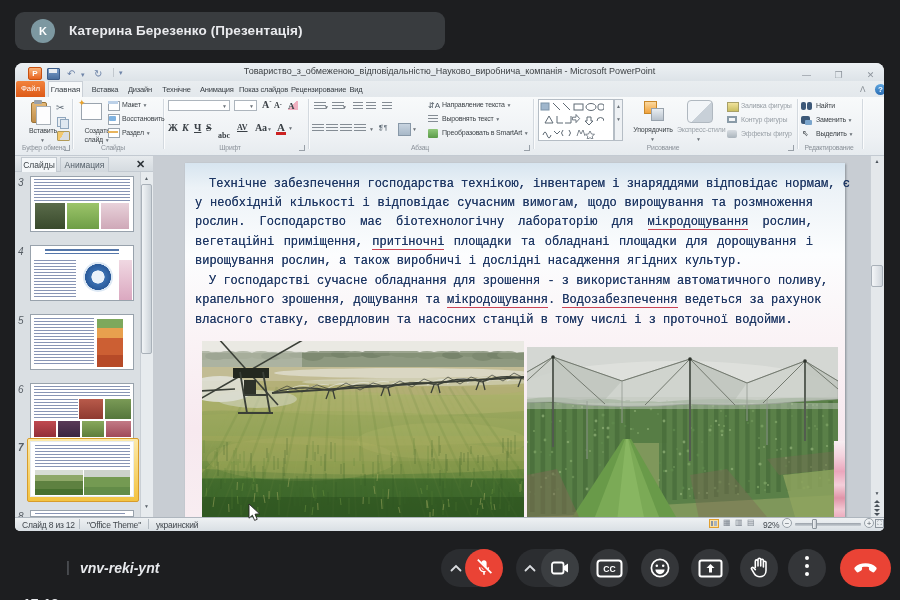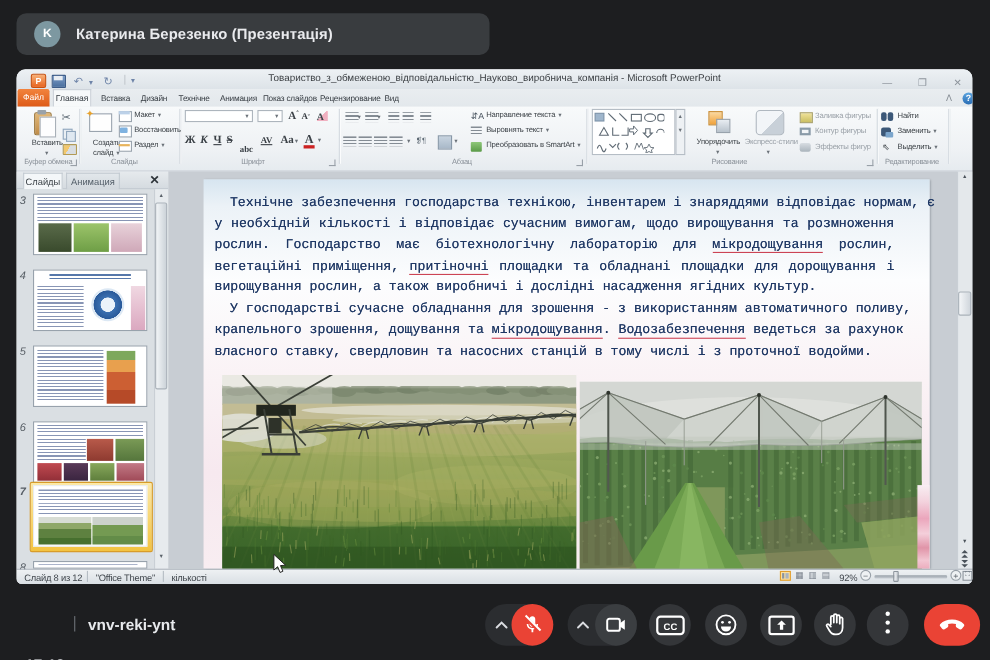--- a/index.html
+++ b/index.html
@@ -881,38 +881,38 @@
   <div class="abs" style="left:859px;top:437px;width:0;height:0;border-left:3.5px solid transparent;border-right:3.5px solid transparent;border-bottom:3.5px solid #4a525a;"></div>
     <div class="abs" style="left:859px;top:441px;width:0;height:0;border-left:3.5px solid transparent;border-right:3.5px solid transparent;border-bottom:3.5px solid #4a525a;"></div>
   <div class="abs" style="left:859px;top:446px;width:0;height:0;border-left:3.5px solid transparent;border-right:3.5px solid transparent;border-top:3.5px solid #4a525a;"></div>
     <div class="abs" style="left:859px;top:450px;width:0;height:0;border-left:3.5px solid transparent;border-right:3.5px solid transparent;border-top:3.5px solid #4a525a;"></div>
   <div class="abs" id="sbar"></div>
 
   <div class="abs sbt" style="left:7px;">Слайд 8 из 12</div>
   <div class="abs" style="left:64px;top:456px;width:1px;height:10px;background:#b4bcc3;"></div>
   <div class="abs sbt" style="left:72px;">"Office Theme"</div>
   <div class="abs" style="left:133px;top:456px;width:1px;height:10px;background:#b4bcc3;"></div>
-  <div class="abs sbt" style="left:141px;">кількості</div>
+  <div class="abs sbt" style="left:141px;">украинский</div>
   <div class="abs" style="left:694px;top:456px;width:10px;height:9px;background:#fbe0a0;border:1px solid #e09f30;box-sizing:border-box;"></div>
   <div class="abs" style="left:696px;top:458px;width:2px;height:5px;background:#8a94a0;"></div>
   <div class="abs" style="left:699px;top:458px;width:3px;height:5px;background:#aab4c0;"></div>
   <div class="abs vico" style="left:708px;">▦</div>
   <div class="abs vico" style="left:720px;">▥</div>
   <div class="abs vico" style="left:732px;">▤</div>
   <div class="abs sbt" style="left:748px;top:456.5px;">92%</div>
   <div class="abs zbtn" style="left:767px;">−</div>
   <div class="abs" style="left:780px;top:460px;width:66px;height:3px;background:linear-gradient(#9aa2aa,#c8ced4);border-radius:1px;"></div>
   <div class="abs" style="left:797px;top:456px;width:5px;height:10px;background:linear-gradient(90deg,#f2f4f6,#c6ccd2);border:1px solid #8c949c;border-radius:1px;box-sizing:border-box;"></div>
   <div class="abs zbtn" style="left:849px;">+</div>
   <div class="abs" style="left:860px;top:456px;width:9px;height:9px;border:1px solid #8c949c;background:#e8ecef;box-sizing:border-box;font-size:6px;line-height:7px;text-align:center;color:#5a626a;">⛶</div>
 </div>
 
 <div class="abs btime" style="left:23px;top:560px;margin-top:36px;">17:13</div>
 <div class="abs" style="left:66px;top:558px;color:#5f6368;font-size:15px;">|</div>
-<div class="abs btime" style="left:80px;top:560px;">vnv-reki-ynt</div>
+<div class="abs btime" style="left:80px;top:560px;font-style:italic;">vnv-reki-ynt</div>
 
 <div class="abs pill" style="left:441px;width:61px;"></div>
 <svg class="abs" style="left:450px;top:564px;" width="12" height="8" viewBox="0 0 12 8">
     <path d="M1.5 6.5 L6 2 L10.5 6.5" stroke="#dadce0" stroke-width="1.8" fill="none" stroke-linecap="round"></path>
   </svg>
 <div class="abs circ" style="left:465px;background:#ea4335;"></div>
 <svg class="abs" style="left:473px;top:557px;" width="22" height="22" viewBox="0 0 22 22">
   <g fill="#fff">
       <path d="M11 3.2c-1.5 0-2.6 1.1-2.6 2.6v4.4c0 1.5 1.1 2.6 2.6 2.6s2.6-1.1 2.6-2.6V5.8c0-1.5-1.1-2.6-2.6-2.6z"></path>
   <path d="M5.8 10.2h1.5c0 2.3 1.6 3.7 3.7 3.7s3.7-1.4 3.7-3.7h1.5c0 2.6-1.9 4.6-4.4 5v2.6h-1.6v-2.6c-2.5-.4-4.4-2.4-4.4-5z"></path>

